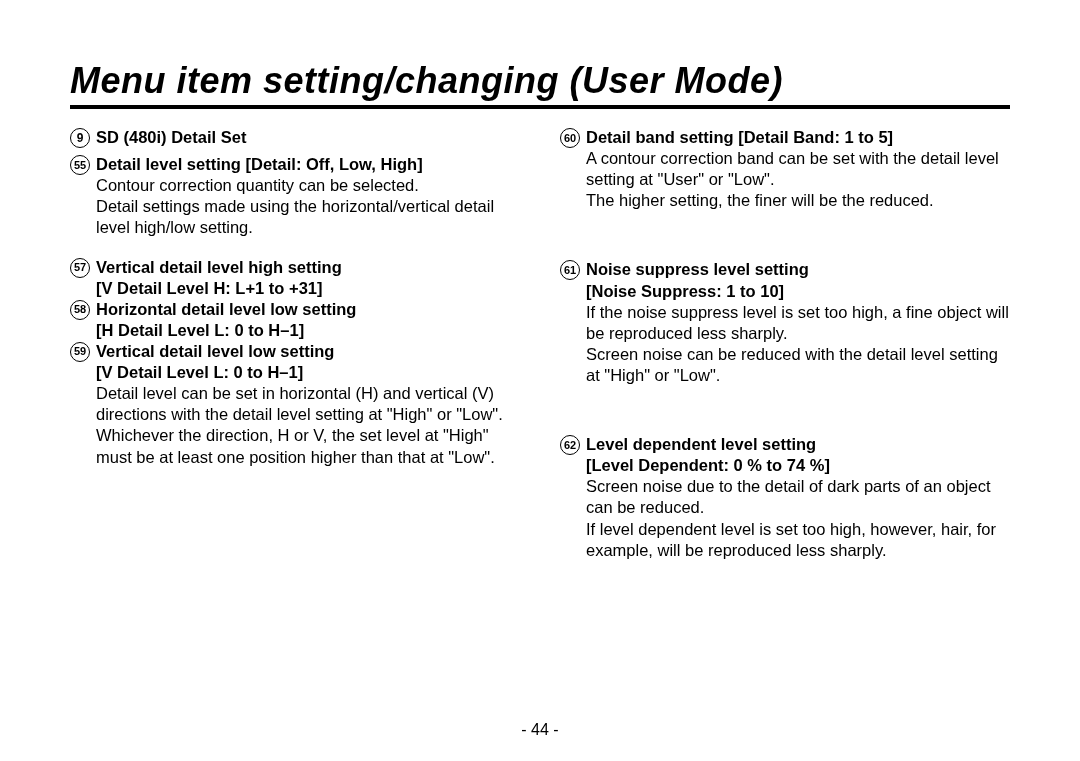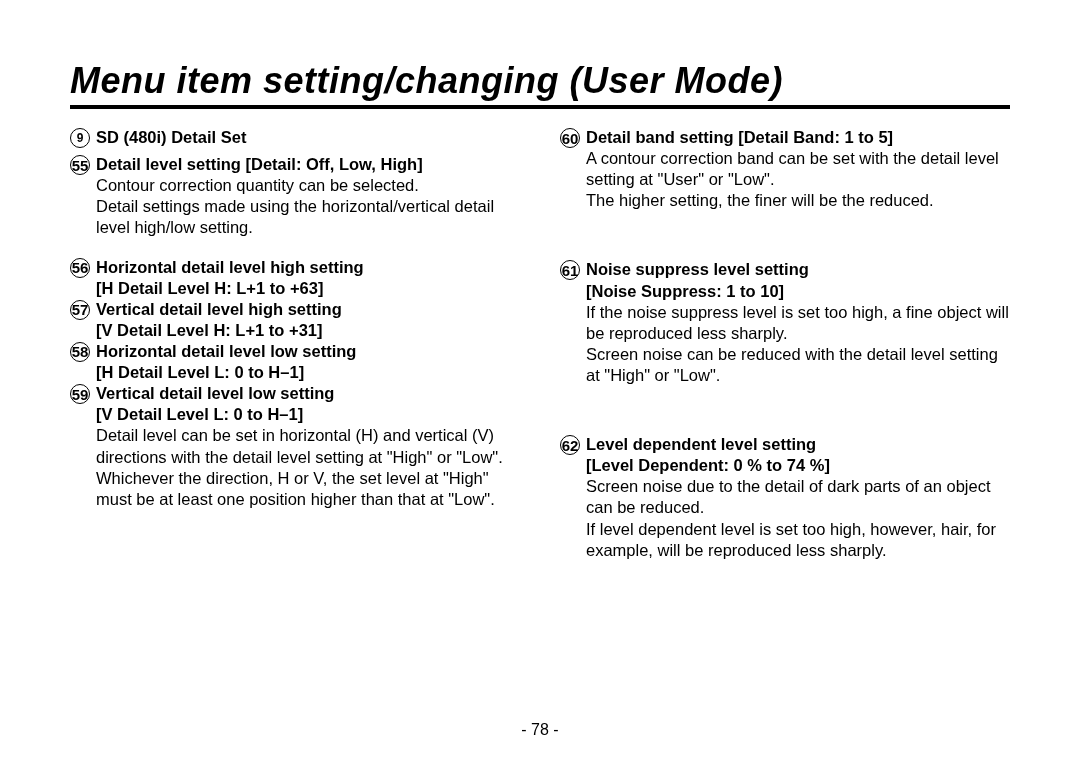--- a/index.html
+++ b/index.html
@@ -43,21 +43,21 @@
     align-items: flex-start;
     font-weight: bold;
   }
   .num {
     display: inline-flex;
     flex: 0 0 auto;
     width: 20px;
     height: 20px;
     border: 1.6px solid #000;
     border-radius: 50%;
-    font-size: 15px;
+    font-size: 11px;
     line-height: 1;
     align-items: center;
     justify-content: center;
     font-weight: bold;
     margin-right: 6px;
     margin-top: 1px;
     box-sizing: border-box;
     font-family: Arial, Helvetica, sans-serif;
     font-style: normal;
   }
@@ -120,27 +120,20 @@
           <span class="num">55</span>
           <span class="head-text">Detail level setting [Detail: Off, Low, High]</span>
         </div>
         <div class="body-text">Contour correction quantity can be selected.</div>
         <div class="body-text">Detail settings made using the horizontal/vertical detail level high/low setting.</div>
       </div>
 
       <div class="group-block">
         <div class="item tight">
           <div class="head-line">
-            <span class="num">56</span>
-            <span class="head-text">Horizontal detail level high setting</span>
-          </div>
-          <div class="sub-line">[H Detail Level H: L+1 to +63]</div>
-        </div>
-        <div class="item tight">
-          <div class="head-line">
             <span class="num">57</span>
             <span class="head-text">Vertical detail level high setting</span>
           </div>
           <div class="sub-line">[V Detail Level H: L+1 to +31]</div>
         </div>
         <div class="item tight">
           <div class="head-line">
             <span class="num">58</span>
             <span class="head-text">Horizontal detail level low setting</span>
           </div>
@@ -190,14 +183,14 @@
         </div>
         <div class="sub-line">[Level Dependent: 0 % to 74 %]</div>
         <div class="body-text">Screen noise due to the detail of dark parts of an object can be reduced.</div>
         <div class="body-text">If level dependent level is set too high, however, hair, for example, will be reproduced less sharply.</div>
       </div>
 
     </div>
 
   </div>
 
-  <div class="page-num">- 78 -</div>
+  <div class="page-num">- 44 -</div>
 </div>
 
 </body></html>

